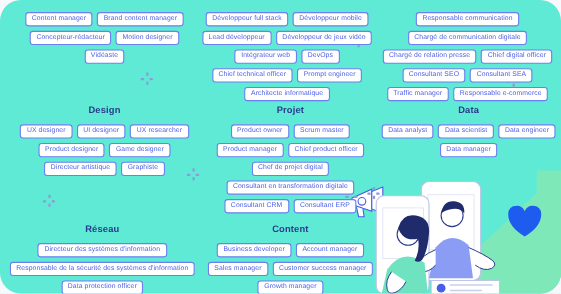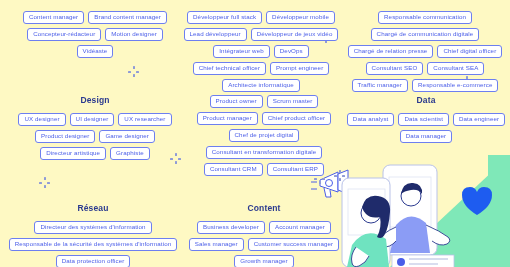--- a/index.html
+++ b/index.html
@@ -5,22 +5,23 @@
   * { box-sizing: border-box; margin: 0; padding: 0; }
   html, body {
     width: 510px; height: 267px;
     overflow: hidden;
     background: #f7f8fc;
     font-family: "Liberation Sans", sans-serif;
   }
   #stage {
     position: relative;
     width: 510px; height: 267px;
-    background: #fef9c3;
+    background: #5eead4;
     overflow: hidden;
+    border-radius: 19px;
   }
 
   
   .green-wedge {
     position: absolute;
     right: 0; bottom: 0;
     width: 0; height: 0;
     border-style: solid;
     border-width: 0 0 112px 120px;
     border-color: transparent transparent #7fe8b8 transparent;
@@ -244,20 +245,21 @@
     <span class="tag">UX designer</span>
     <span class="tag">UI designer</span>
     <span class="tag">UX researcher</span>
     <span class="tag">Product designer</span>
     <span class="tag">Game designer</span>
     <span class="tag">Directeur artistique</span>
     <span class="tag">Graphiste</span>
   </div>
 
   <div class="cluster" id="c-projet">
+    <div class="cluster-title">Projet</div>
     <span class="tag">Product owner</span>
     <span class="tag">Scrum master</span>
     <span class="tag">Product manager</span>
     <span class="tag">Chief product officer</span>
     <span class="tag">Chef de projet digital</span>
     <span class="tag">Consultant en transformation digitale</span>
     <span class="tag">Consultant CRM</span>
     <span class="tag">Consultant ERP</span>
   </div>
 

